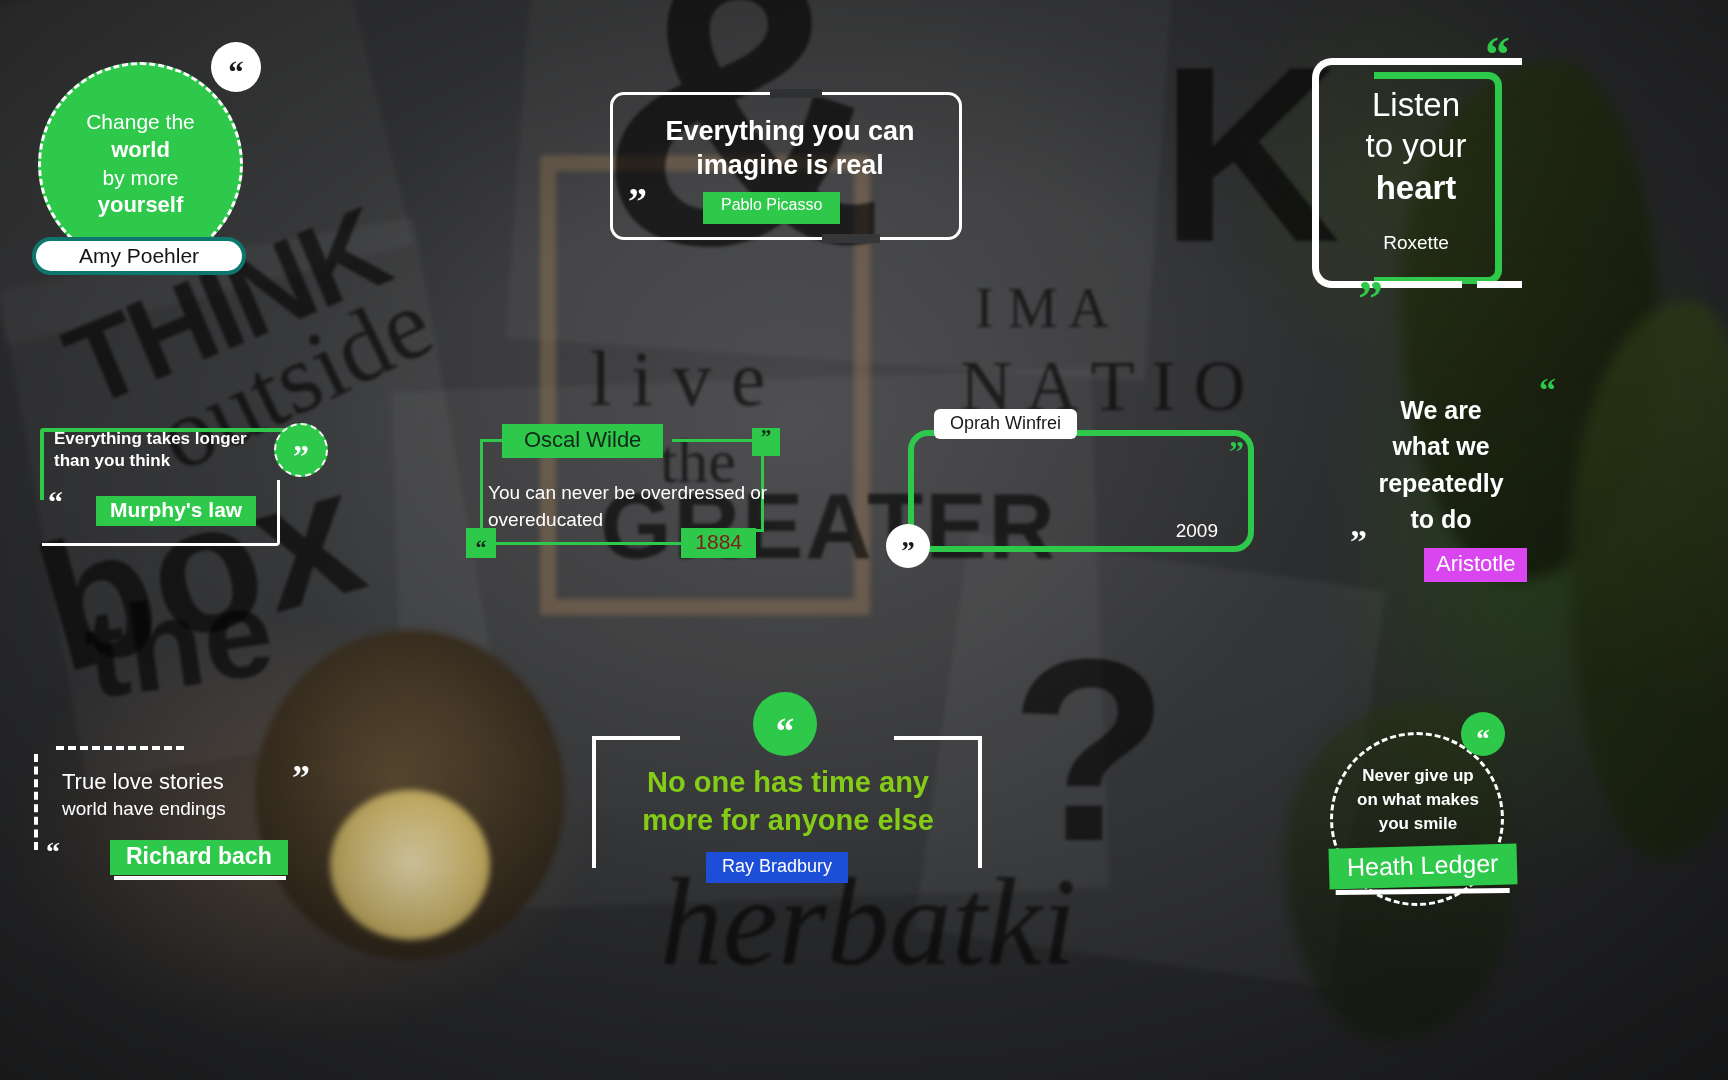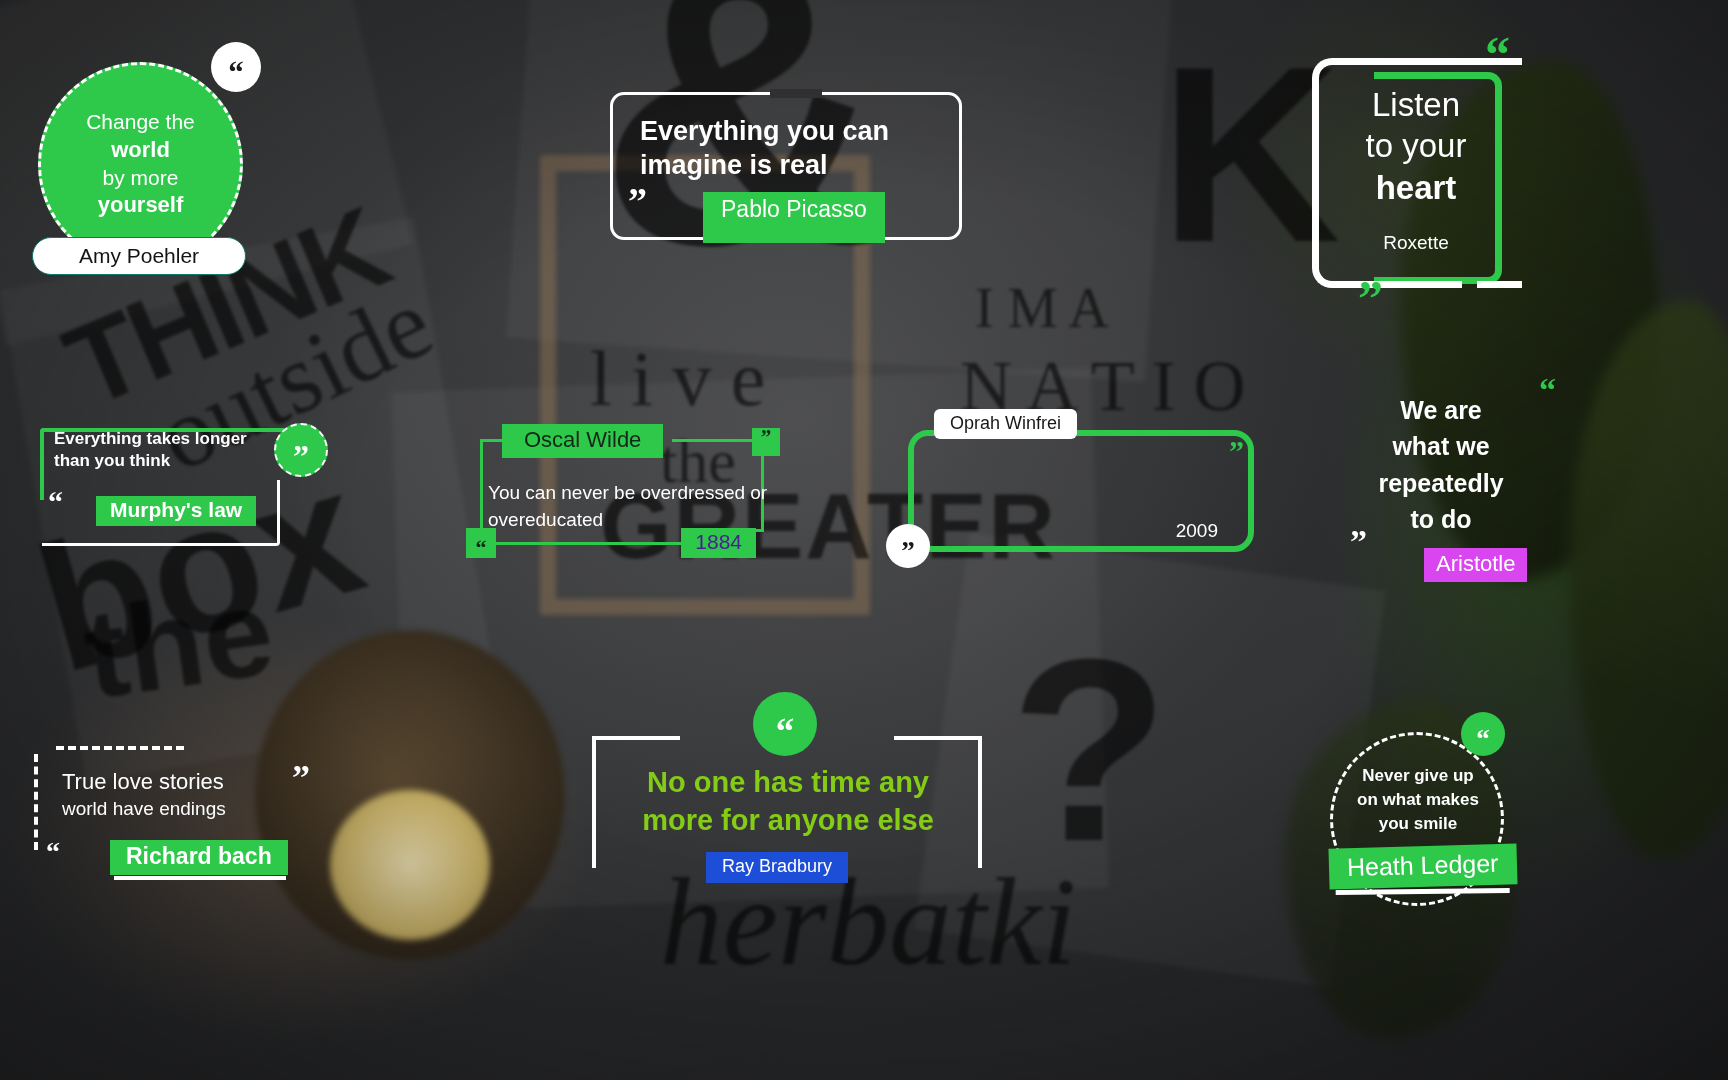--- a/index.html
+++ b/index.html
@@ -81,27 +81,27 @@
   #c-amy .badge {
     position: absolute; right: -18px; top: -20px;
     width: 50px; height: 50px; border-radius: 50%;
     background: #fff; color: #1c1c1c;
     display: flex; align-items: center; justify-content: center;
     font-size: 31px; padding-top: 12px;
   }
   #c-amy .pill {
     position: absolute; left: -6px; bottom: -8px;
     width: 214px; height: 38px; border-radius: 19px;
-    background: #fff; border: 1px solid #0f766e;
+    background: #fff; border: 4px solid #0f766e;
     display: flex; align-items: center; justify-content: center;
     color: #141414; font-size: 21px;
   }
 
   
-  #c-picasso { left: 610px; top: 92px; width: 352px; height: 148px; }
+  #c-picasso { left: 610px; top: 92px; width: 352px; height: 148px; text-align: center; }
   #c-picasso .bracket {
     position: absolute; inset: 0;
     border: 3px solid #fff;
     border-radius: 14px;
   }
   #c-picasso .topcut {
     position: absolute; left: 160px; top: -3px;
     width: 52px; height: 9px; background: #2f3032;
   }
   #c-picasso .botcut {
@@ -112,21 +112,21 @@
     position: absolute; left: 30px; top: 22px; width: 300px;
     color: #fff; font-size: 27px; font-weight: 700; line-height: 1.26;
   }
   #c-picasso .mark {
     position: absolute; left: 18px; top: 96px;
     color: #fff; font-size: 38px;
   }
   #c-picasso .author {
     position: absolute; left: 93px; top: 100px;
     background: #2ec84a; color: #fff;
-    font-size: 23px; padding: 4px 18px 20px;
+    font-size: 16px; padding: 4px 18px 10px;
   }
 
   
   #c-roxette { left: 1312px; top: 58px; width: 190px; height: 230px; }
   #c-roxette .fr-white {
     position: absolute; left: 0; top: 0; width: 150px; height: 230px;
     border: 7px solid #fff; border-right: none;
     border-radius: 20px 0 0 20px;
   }
   #c-roxette .fr-white::after {
@@ -210,21 +210,21 @@
     display: flex; align-items: center; justify-content: center; padding-top: 10px;
   }
   #c-wilde .q-right {
     position: absolute; right: 6px; top: 4px;
     width: 28px; height: 28px; background: #2ec84a;
     color: #14281a; font-size: 21px;
     display: flex; align-items: center; justify-content: center; padding-bottom: 8px;
   }
   #c-wilde .year {
     position: absolute; right: 30px; top: 104px;
-    background: #2ec84a; color: #4c1d95;
+    background: #2ec84a; color: #7f1d1d;
     font-size: 21px; padding: 2px 14px 4px;
   }
 
   
   #c-oprah { left: 908px; top: 430px; width: 346px; height: 122px; }
   #c-oprah .fr {
     position: absolute; inset: 0;
     border: 6px solid #2ec84a; border-radius: 20px;
   }
   #c-oprah .name {

